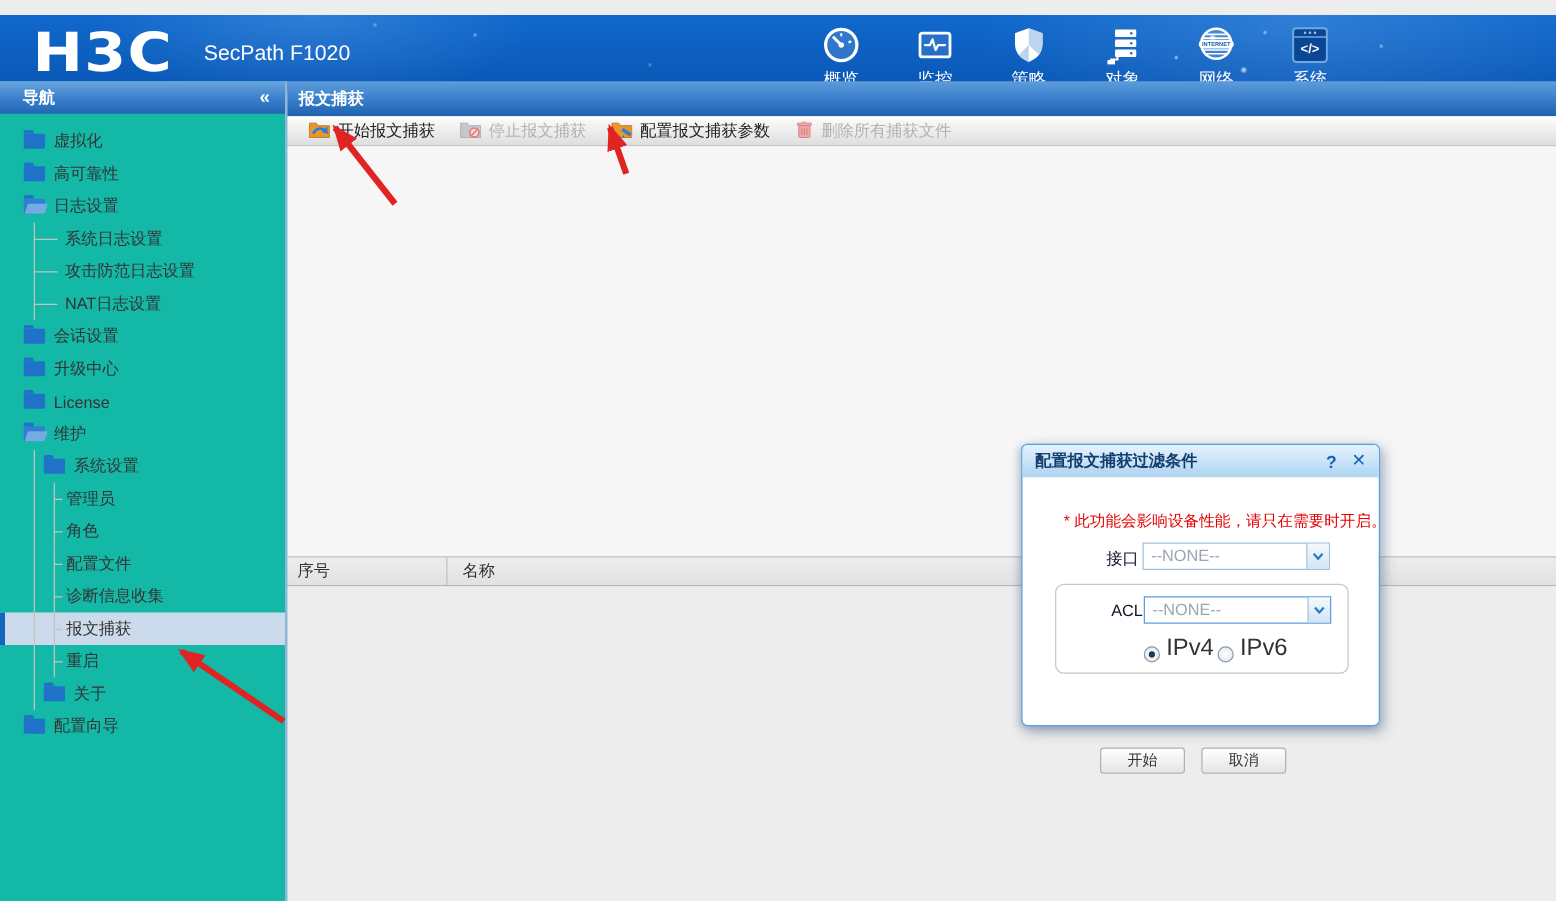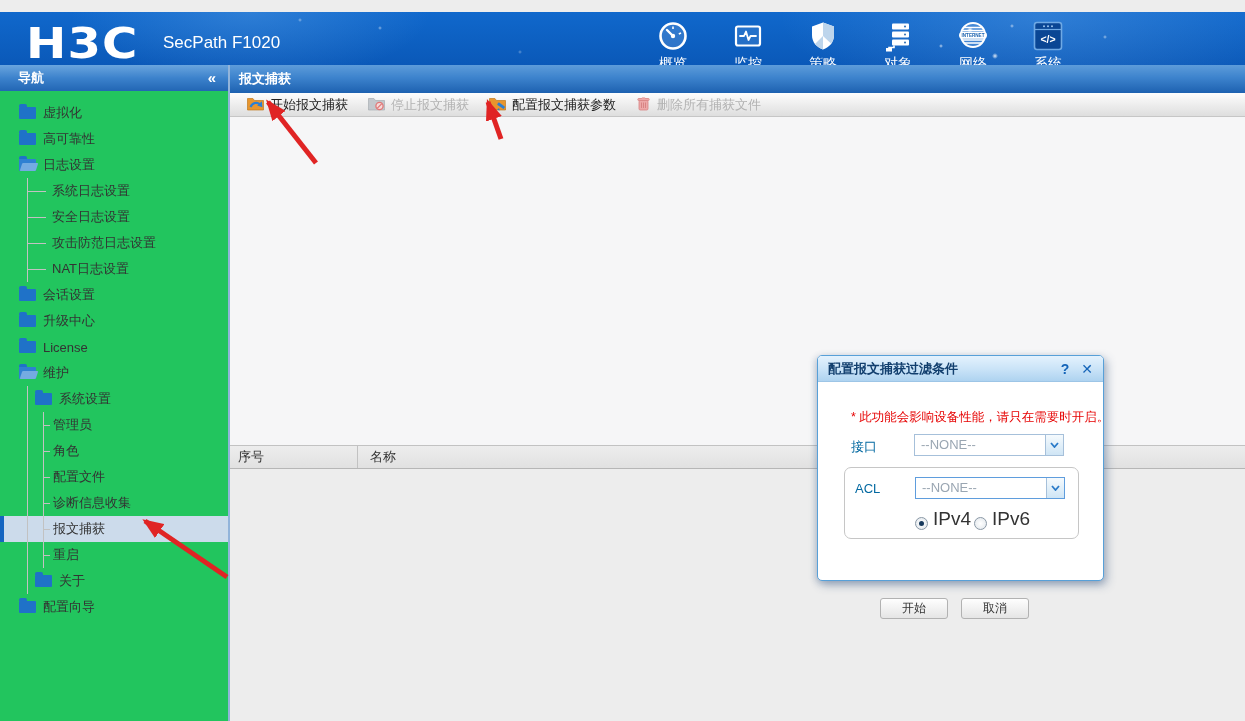--- a/index.html
+++ b/index.html
@@ -37,21 +37,21 @@
   .topnav { position:absolute; left:648px; top:7px; display:flex; gap:25px; }
   .topnav .nav-item {
     width:50px; display:flex; flex-direction:column; align-items:center; gap:2px;
     color:#fff; font-size:14px; cursor:pointer;
   }
   .topnav .nav-icon { width:34px; height:34px; display:flex; align-items:center; justify-content:center; }
 
   
   .sidebar {
     position:absolute; left:0; top:65px; width:230px; height:656px;
-    background:#22c55e; border-right:2px solid #92b4da;
+    background:#14b8a6; border-right:2px solid #92b4da;
   }
   .side-header {
     height:26px; line-height:26px; padding-left:18px;
     background:linear-gradient(180deg,#6aa5de 0%,#3c82cc 50%,#2266b4 100%);
     color:#fff; font-weight:bold; font-size:13px; position:relative;
   }
   .collapse { position:absolute; right:12px; top:0; font-size:15px; font-weight:bold; cursor:pointer; }
   .tree { padding-top:9px; }
   .trow { height:26px; position:relative; display:flex; align-items:center; cursor:pointer; color:#333; }
   .trow .lbl { white-space:nowrap; }
@@ -106,21 +106,21 @@
   }
   .dlg-title {
     height:26px; display:flex; align-items:center; padding:0 10px;
     background:linear-gradient(180deg,#e4f2fd 0%,#cbe4f8 50%,#aed3f0 100%);
     border-bottom:1px solid #9dc5e6; border-radius:4px 4px 0 0;
     font-weight:bold; color:#123f6e;
   }
   .dlg-title .sp { flex:1; }
   .dlg-ico { color:#1464b8; font-weight:bold; font-size:14px; margin-left:12px; cursor:pointer; }
   .warning { position:absolute; left:33px; top:53px; color:#e60000; font-size:12.5px; white-space:nowrap; }
-  .f-label { position:absolute; font-size:13px; color:#0369a1; }
+  .f-label { position:absolute; font-size:13px; color:#0f172a;margin-left:34px; }
   .dropdown { position:absolute; width:150px; height:22px; background:#fff; border:1px solid #a6c0da; display:flex; cursor:pointer; }
   .dropdown.hl { border-color:#5f9ddd; }
   .dropdown .val { flex:1; padding-left:6px; line-height:20px; color:#9aa6b2; font-size:13px; overflow:hidden; }
   .dropdown .arrow-btn {
     width:18px; border-left:1px solid #a6c0da; display:flex; align-items:center; justify-content:center;
     background:linear-gradient(180deg,#f5fafd,#cfe5f5);
   }
   .groupbox { position:absolute; left:26px; top:111px; width:235px; height:72px; border:1px solid #c6c6c6; border-radius:7px; }
   .radio { width:13px; height:13px; border-radius:50%; border:1px solid #8a98a6; background:radial-gradient(#ffffff,#dfe5ea); position:relative; flex:none; cursor:pointer; }
   .radio.checked::after { content:''; position:absolute; inset:3px; border-radius:50%; background:#17395c; }
@@ -231,24 +231,20 @@
         <span class="folder"></span>
         <span class="lbl">高可靠性</span>
       </div>
     <div class="trow lvl0">
         <span class="folder open"></span>
         <span class="lbl">日志设置</span>
       </div>
     <div class="trow lvl1 v27">
         <span class="tick"></span>
         <span class="lbl">系统日志设置</span>
-      </div>
-    <div class="trow lvl1 v27">
-        <span class="tick"></span>
-        <span class="lbl">安全日志设置</span>
       </div>
     <div class="trow lvl1 v27">
         <span class="tick"></span>
         <span class="lbl">攻击防范日志设置</span>
       </div>
     <div class="trow lvl1 v27">
         <span class="tick"></span>
         <span class="lbl">NAT日志设置</span>
       </div>
     <div class="trow lvl0">

